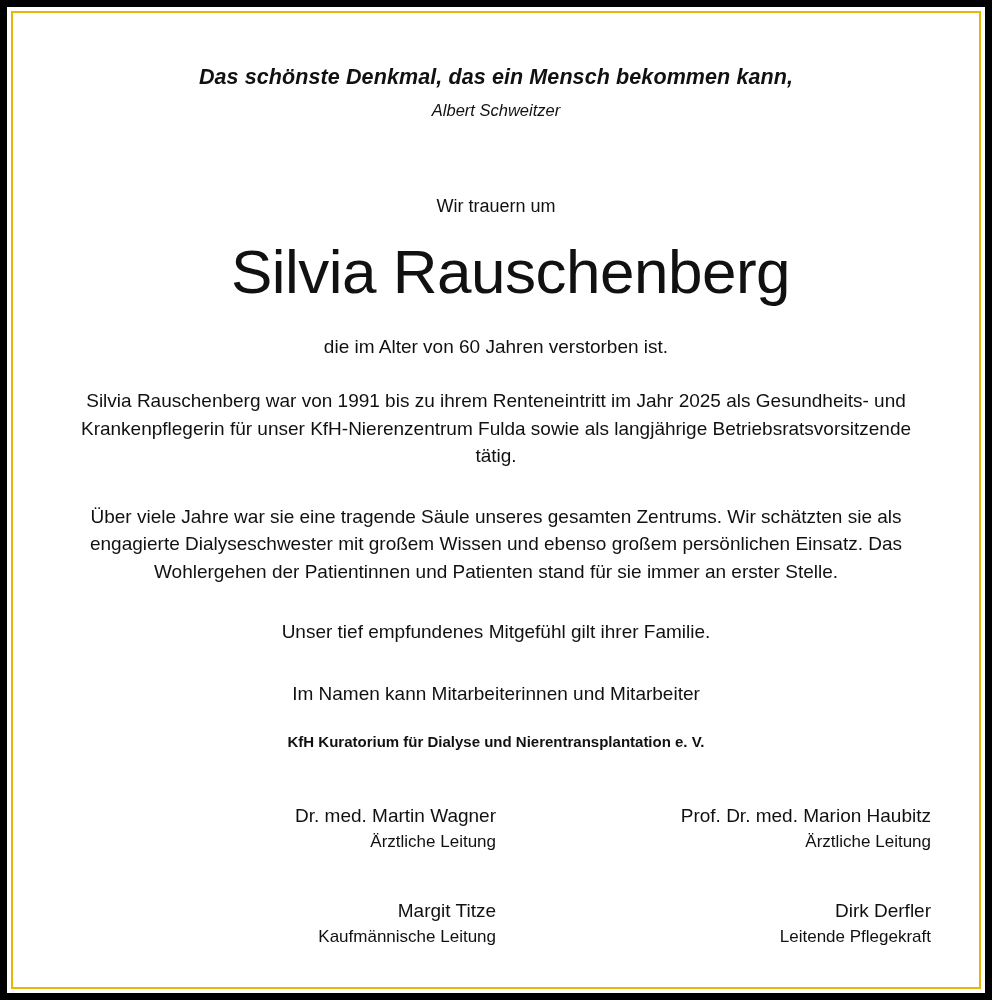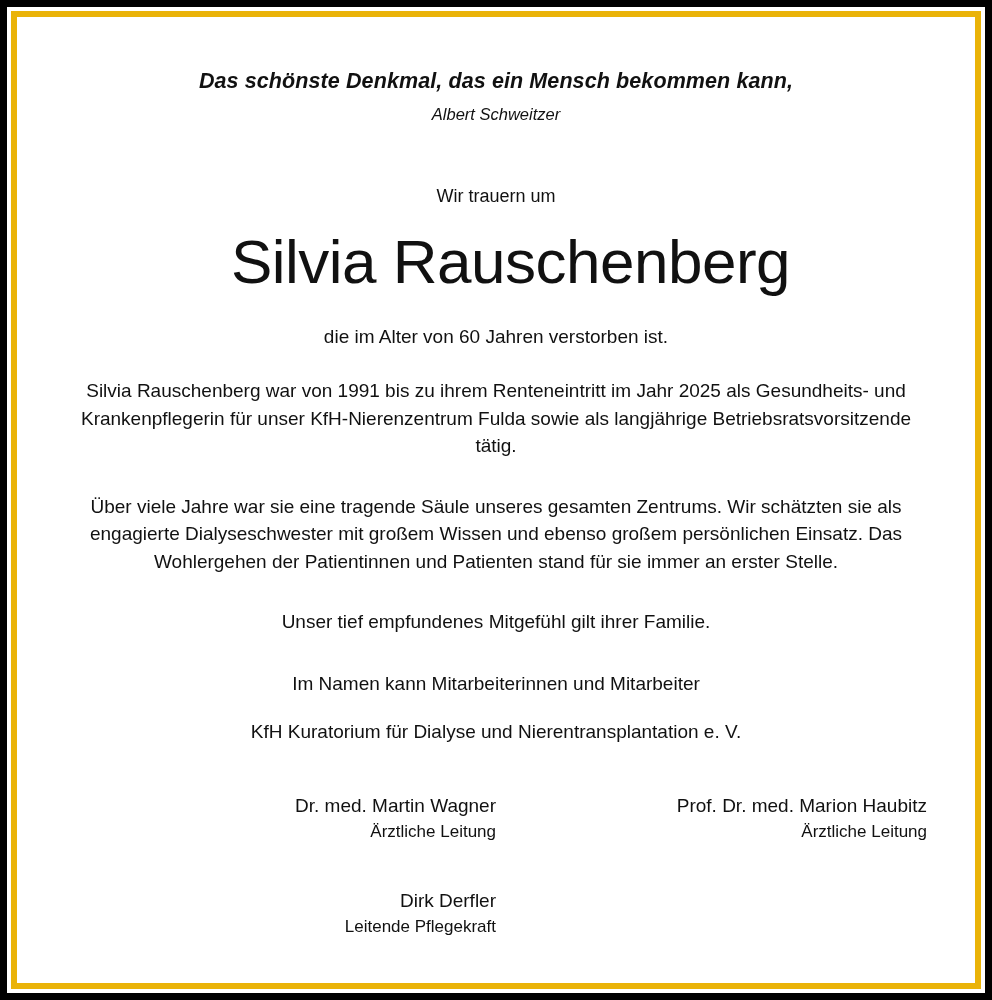--- a/index.html
+++ b/index.html
@@ -28,21 +28,21 @@
     box-sizing: border-box;
     width: 100%;
     height: 100%;
     background: #ffffff;
     padding: 4px;           
   }
   .notice-inner {
     box-sizing: border-box;
     width: 100%;
     height: 100%;
-    border: 6px solid #eab308;   
+    border: 2px solid #eab308;   
     background: #ffffff;
     display: flex;
     flex-direction: column;
     align-items: center;
     padding: 0 48px;
   }
 
   
   .quote-block {
     margin-top: 48px;
@@ -59,21 +59,21 @@
   .quote-attrib {
     font-size: 16.5px;
     font-style: italic;
     font-weight: normal;
     line-height: 26px;
     margin-top: 4px;
   }
 
   
   .lead-in {
-    margin-top: 56px;
+    margin-top: 70px;
     font-size: 18px;
     line-height: 26px;
     text-align: center;
   }
   .deceased-name {
     margin-top: 16px;
     font-size: 62px;
     font-weight: 300;
     line-height: 74px;
     letter-spacing: -0.5px;
@@ -104,22 +104,22 @@
 
   
   .closing-line {
     margin-top: 34px;
     font-size: 19px;
     line-height: 28px;
     text-align: center;
   }
   .org-name {
     margin-top: 20px;
-    font-size: 19px;
-    font-weight: normal;
+    font-size: 15px;
+    font-weight: bold;
     line-height: 28px;
     text-align: left;
   }
 
   
   .signatories {
     margin-top: 46px;
     width: 100%;
     display: grid;
     grid-template-columns: 1fr 1fr;
@@ -166,20 +166,24 @@
       <div class="signatories">
         <div class="signatory">
           <div class="signatory-name">Dr. med. Martin Wagner</div>
           <div class="signatory-role">Ärztliche Leitung</div>
         </div>
         <div class="signatory">
           <div class="signatory-name">Prof. Dr. med. Marion Haubitz</div>
           <div class="signatory-role">Ärztliche Leitung</div>
         </div>
         <div class="signatory">
+          <div class="signatory-name">Margit Titze</div>
+          <div class="signatory-role">Kaufmännische Leitung</div>
+        </div>
+        <div class="signatory">
           <div class="signatory-name">Dirk Derfler</div>
           <div class="signatory-role">Leitende Pflegekraft</div>
         </div>
       </div>
 
     </div>
   </div>
 </div>
 
 </body></html>

